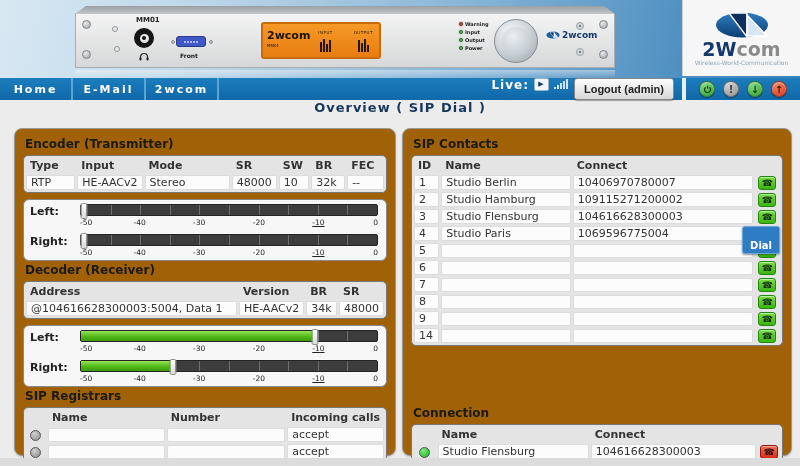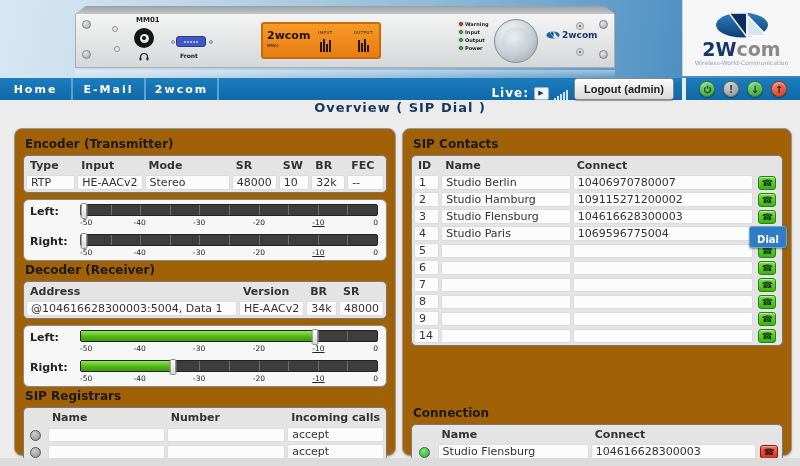--- a/index.html
+++ b/index.html
@@ -59,21 +59,21 @@
   .logo-text em { font-style:normal; font-weight:bold; color:#8a8a8a; }
   .logo-tagline { font-size:6px; color:#8fa6bb; margin-top:1px; }
 
   
   .nav { position:absolute; left:0; top:78px; width:800px; height:22px; display:flex; }
   .nav-left { width:682px; background:linear-gradient(#1c7dbd,#1068a8); display:flex; align-items:stretch; }
   .nav-gap { width:4px; background:#ececec; }
   .nav-right { flex:1; background:linear-gradient(#1c7dbd,#1068a8); display:flex; align-items:center; justify-content:center; gap:8px; }
   .nav-item { width:73px; display:flex; align-items:center; justify-content:center; color:#fff; font-size:11px; font-weight:bold;
     letter-spacing:2px; border-right:2px solid #5aa4d4; cursor:pointer; }
-  .nav-live { margin-left:auto; display:flex; align-items:flex-end; gap:5px; color:#fff; font-size:12px; font-weight:bold; letter-spacing:1px; }
+  .nav-live { margin-left:auto; display:flex; align-items:flex-start; gap:5px; color:#fff; font-size:12px; font-weight:bold; letter-spacing:1px; }
   .play-btn { width:15px; height:13px; background:#f2f6fa; border:1px solid #9ab4c8; border-radius:2px;
     color:#123a62; font-size:7px; line-height:11px; text-align:center; cursor:pointer; }
   .sig-bars { display:flex; align-items:flex-end; gap:1px; height:11px; margin-right:6px; }
   .sig-bars i { display:block; width:2px; background:#cfe3f2; }
   .sig-bars i.dot { width:2px; height:2px; }
   .logout-btn { margin-right:8px; padding:1px 9px; font-size:11px; font-weight:bold; color:#222;
     background:linear-gradient(#fdfdfd,#d8d8d8); border:1px solid #888; border-radius:3px; box-shadow:0 1px 1px rgba(0,0,0,.35); cursor:pointer; }
   .status-btn { width:16px; height:16px; border-radius:50%; display:flex; align-items:center; justify-content:center;
     font-size:10px; font-weight:bold; cursor:pointer; box-shadow:inset 0 1px 2px rgba(255,255,255,.6),0 1px 1px rgba(0,0,0,.4); border:1px solid rgba(0,0,0,.35); }
   .status-btn.green { background:radial-gradient(circle at 35% 30%,#7cd87c,#2f9e2f); color:#0b3b0b; }
@@ -123,22 +123,22 @@
     border:1px solid #8a8a8a; border-radius:2px; transform:translateX(-50%); }
   .mscale { position:absolute; left:0; right:0; top:14px; height:9px; font-size:7.5px; color:#222; }
   .mscale span { position:absolute; transform:translateX(-50%); }
   .mscale span:nth-child(1) { left:0; transform:none; }
   .mscale span:nth-child(2) { left:20%; }
   .mscale span:nth-child(3) { left:40%; }
   .mscale span:nth-child(4) { left:60%; }
   .mscale span:nth-child(5) { left:80%;text-decoration:underline; }
   .mscale span:nth-child(6) { left:auto; right:0; transform:none; }
 
-  .tooltip { position:absolute; top:97px; right:4px; background:#2d7cc4; color:#fff; font-size:10px; font-weight:bold;
-    padding:7px 7px 2px; border-radius:3px; border:1px solid #6ba6d8; box-shadow:0 1px 2px rgba(0,0,0,.4); }
+  .tooltip { position:absolute; top:97px; right:11px; background:#2d7cc4; color:#fff; font-size:10px; font-weight:bold;
+    padding:13px 7px 2px; border-radius:3px; border:1px solid #6ba6d8; box-shadow:0 1px 2px rgba(0,0,0,.4); }
 
   .connection-block { margin-top:60px; }
   .footer-strip { position:absolute; left:0; bottom:0; width:800px; height:8px; background:#dcdcdc; } .mt8 { margin-top:8px; }
 </style>
 </head>
 <body>
 
 <div class="page">
 
   <div class="banner">

